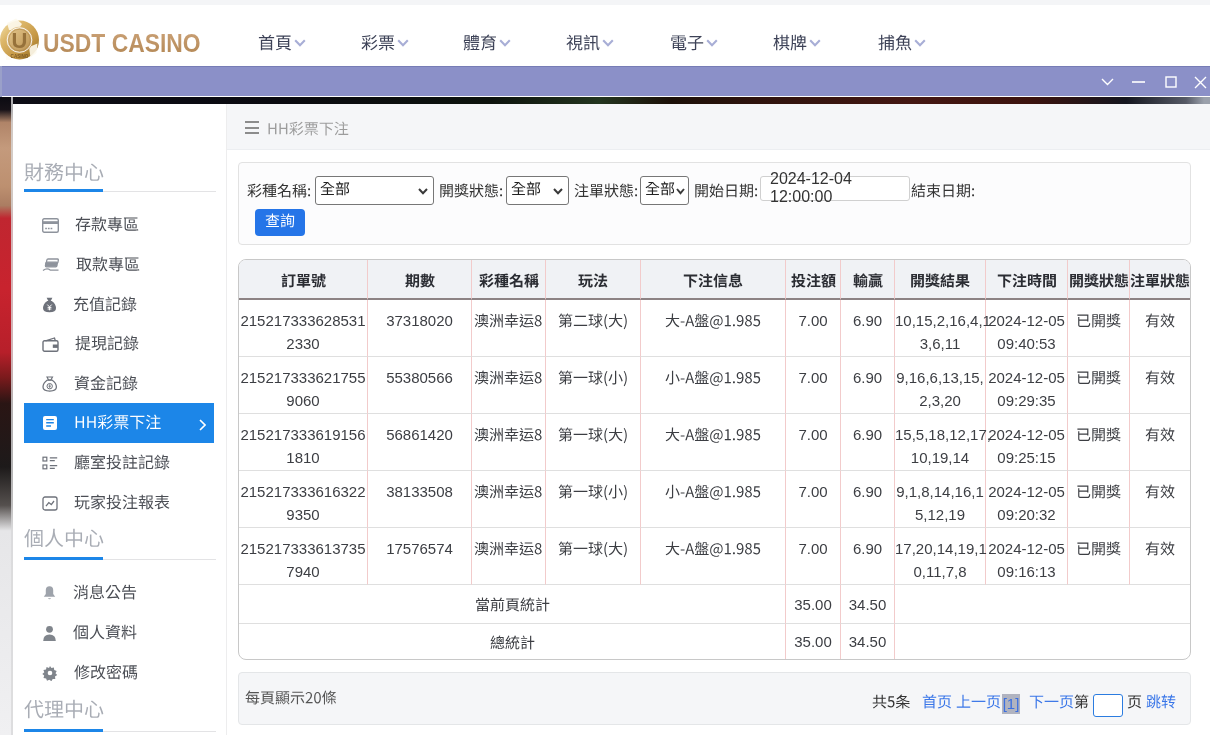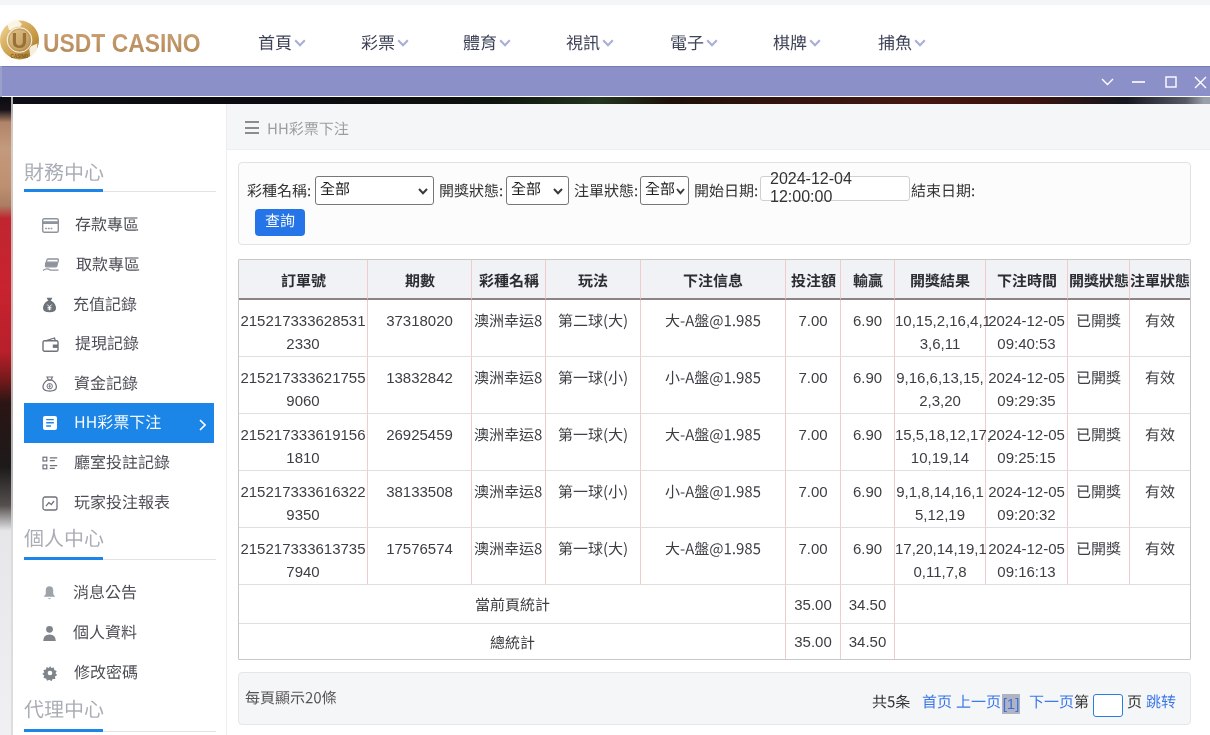--- a/index.html
+++ b/index.html
@@ -29,21 +29,21 @@
 #content{left:227px;top:104px;width:983px;height:631px;background:#fff}
 #crumb{left:0;top:0;width:983px;height:46px;background:#f5f6f8;border-bottom:1px solid #eceef1}
 #crumb .ham{position:absolute;left:18px;top:17px;width:14px;height:13px}
 #crumb .ham i{position:absolute;left:0;width:14px;height:2px;background:#8c8c8c}
 #crumb .txt{position:absolute;left:40px;top:17px}
 #fpanel{left:11px;top:58px;width:953px;height:83px;background:#fcfcfd;border:1px solid #e2e2e2;border-radius:4px}
 .flabel{position:absolute;top:18px}
 .fsel{position:absolute;top:12.5px;height:29.5px;border:1px solid #777;border-radius:3px;background:#fff;display:flex;align-items:center;padding-left:3.5px}
 .finput{position:absolute;top:12.5px;height:25px;border:1px solid #d0d0d0;border-radius:3px;background:#fff;font-size:16px;color:#333;display:flex;align-items:center;padding-left:9px}
 #qbtn{position:absolute;left:16px;top:46px;width:50px;height:27px;background:#2575e8;border-radius:4px;display:flex;align-items:center;justify-content:center}
-#tblwrap{left:11px;top:155px;width:953px;height:401px;border:1px solid #c8c8c8;border-radius:1px;overflow:hidden;background:#fff}
+#tblwrap{left:11px;top:155px;width:953px;height:401px;border:1px solid #c8c8c8;border-radius:8px;overflow:hidden;background:#fff}
 table{border-collapse:separate;border-spacing:0;table-layout:fixed;width:951px;font-family:"Liberation Sans",sans-serif}
 th{background:#f0f2f5;height:40px;border-bottom:2px solid #8d8384;border-right:1px solid #f2cbcb;padding:0;text-align:center}
 th:last-child{border-right:none}
 td{font-size:15px;color:#3c3e43;text-align:center;border-right:1px solid #f2cbcb;border-bottom:1px solid #dfdfdf;padding:0;line-height:23px;vertical-align:middle}
 tr.dr td{vertical-align:top;padding-top:9px}
 th svg{position:relative;top:5px}
 tr.dr td svg{position:relative;top:1px}
 tr.sr1 td svg,tr.sr2 td svg{position:relative;top:2px}
 .mi svg:last-of-type{position:static}
 .mi .tx{position:relative;top:3.5px}
@@ -800,21 +800,21 @@
                 </svg></td>
               <td><svg width="30" height="22" viewBox="0 0 30 22">
                   <g fill="#3c3e43" transform="translate(0,14.2) scale(0.01500)">
                     <use href="#gr6709" x="0.0"></use>
                     <use href="#gr6548" x="1000.0"></use>
                   </g>
                 </svg></td>
             </tr>
             <tr class="dr">
               <td>215217333621755<br>9060</td>
-              <td>13832842</td>
+              <td>55380566</td>
               <td><svg width="69" height="22" viewBox="0 0 69 22">
                   <g fill="#3c3e43" transform="translate(0,14.2) scale(0.01500)">
                     <use href="#gr6FB3" x="0.0"></use>
                     <use href="#gr6D32" x="1000.0"></use>
                     <use href="#gr5E78" x="2000.0"></use>
                     <use href="#gr8FD0" x="3000.0"></use>
                     <use href="#gr0038" x="4000.0"></use>
                   </g>
                 </svg></td>
               <td><svg width="71" height="22" viewBox="0 0 71 22">
@@ -854,21 +854,21 @@
                 </svg></td>
               <td><svg width="30" height="22" viewBox="0 0 30 22">
                   <g fill="#3c3e43" transform="translate(0,14.2) scale(0.01500)">
                     <use href="#gr6709" x="0.0"></use>
                     <use href="#gr6548" x="1000.0"></use>
                   </g>
                 </svg></td>
             </tr>
             <tr class="dr">
               <td>215217333619156<br>1810</td>
-              <td>26925459</td>
+              <td>56861420</td>
               <td><svg width="69" height="22" viewBox="0 0 69 22">
                   <g fill="#3c3e43" transform="translate(0,14.2) scale(0.01500)">
                     <use href="#gr6FB3" x="0.0"></use>
                     <use href="#gr6D32" x="1000.0"></use>
                     <use href="#gr5E78" x="2000.0"></use>
                     <use href="#gr8FD0" x="3000.0"></use>
                     <use href="#gr0038" x="4000.0"></use>
                   </g>
                 </svg></td>
               <td><svg width="71" height="22" viewBox="0 0 71 22">

